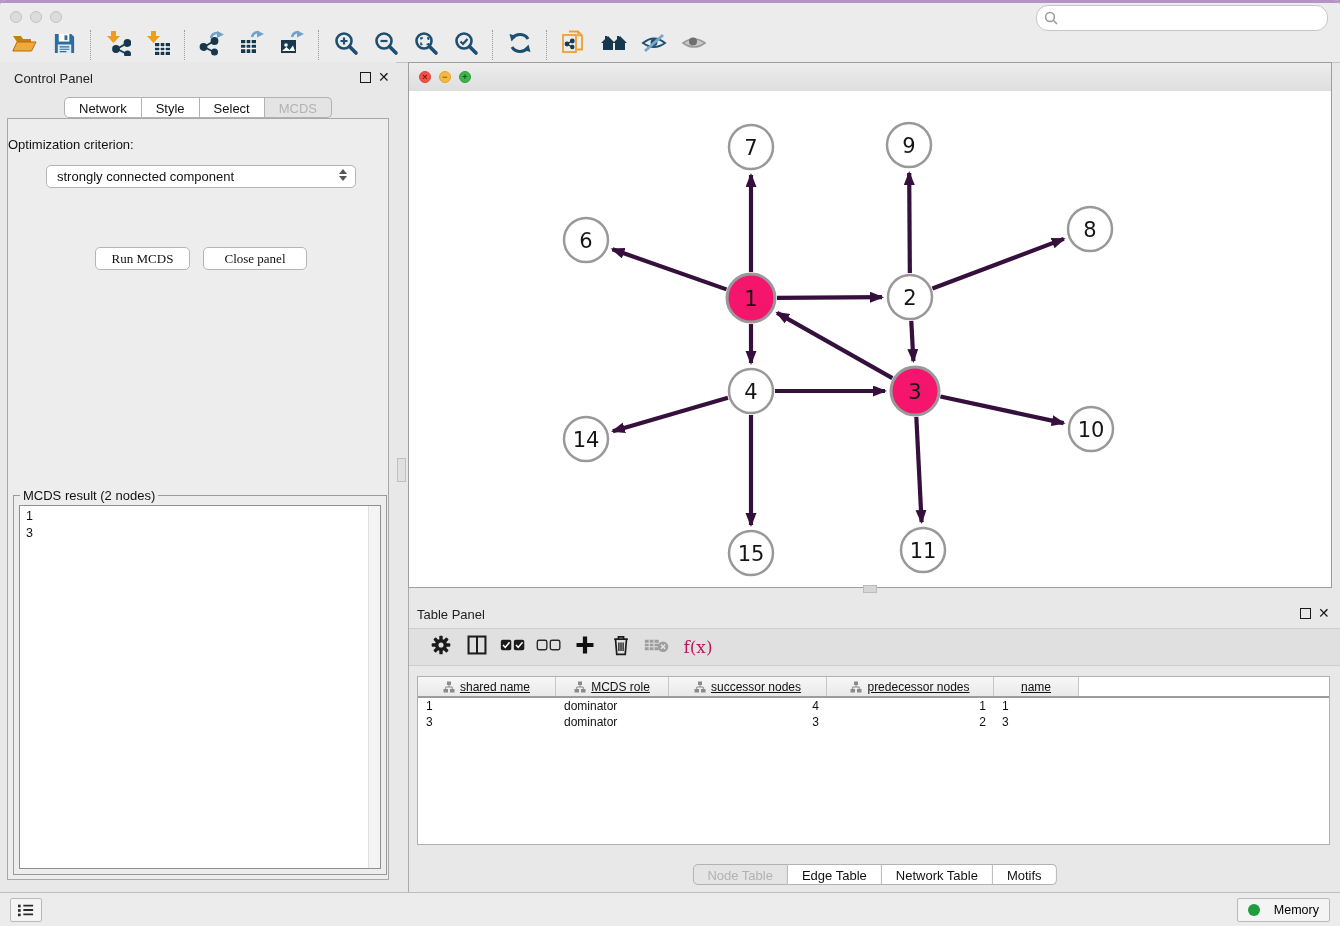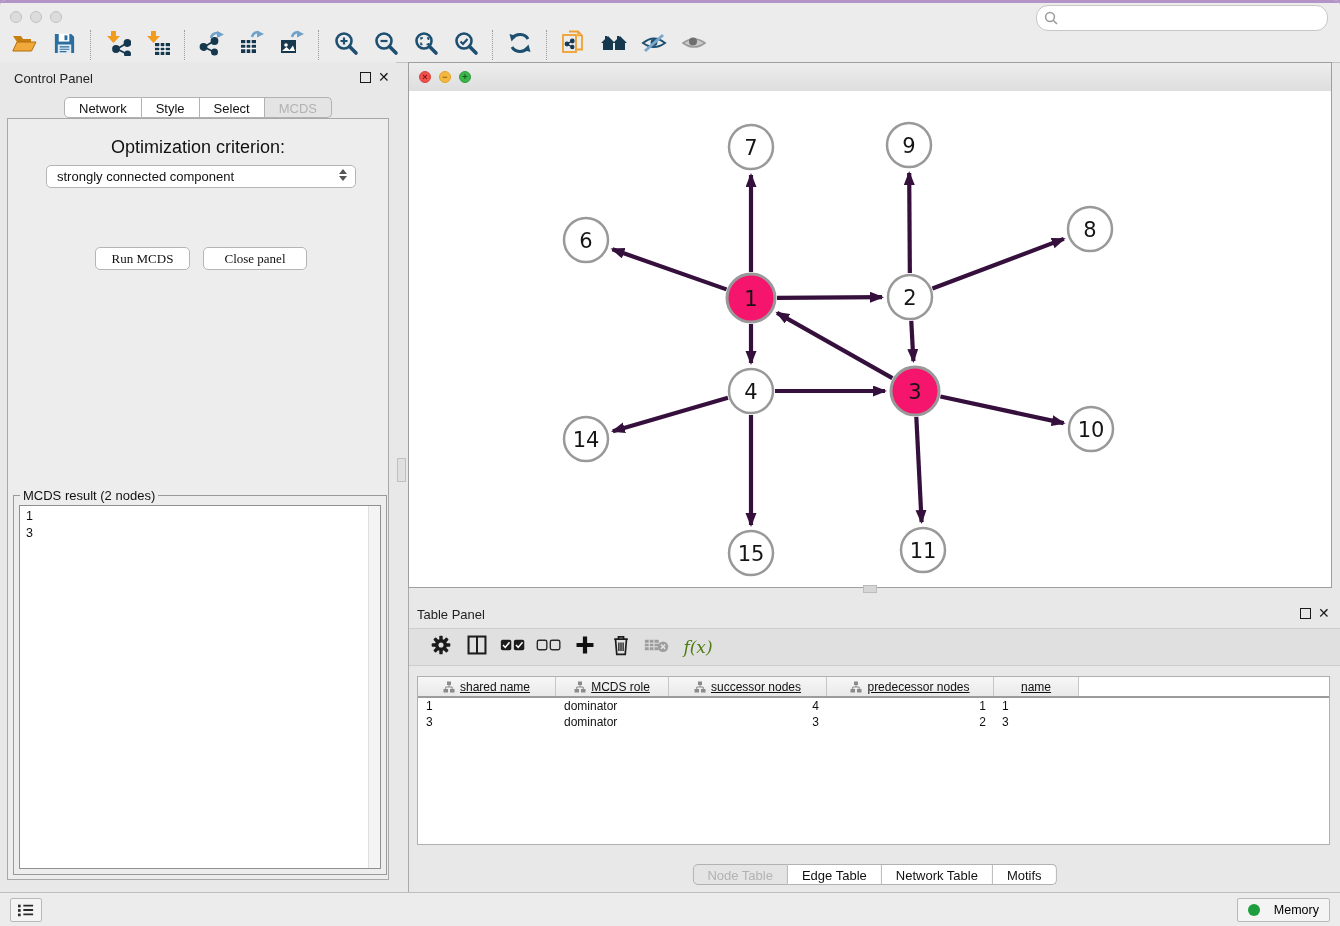--- a/index.html
+++ b/index.html
@@ -34,21 +34,21 @@
   .ph-close{position:absolute;top:7px;font-size:14px;font-weight:bold;color:#1a1a1a;}
   .tabs-row{position:absolute;display:flex;}
   .tab{height:21px;line-height:21px;padding:0 14px;font-size:13px;background:#fff;color:#111;
       border:1px solid #b2b2b2;border-left:none;box-sizing:border-box;}
   .tab:first-child{border-left:1px solid #b2b2b2;border-radius:5px 0 0 5px;}
   .tab:last-child{border-radius:0 5px 5px 0;}
   .tab.active{background:#e4e4e4;color:#b2b2b2;}
   #cp-tabs{left:50%;transform:translateX(-50%);top:35px;}
   #cp-content{position:absolute;left:7px;top:56px;width:382px;height:762px;background:#ededed;
       border:1px solid #a8a8a8;box-sizing:border-box;}
-  #opt-label{position:absolute;left:0;right:0;top:18px;text-align:center;font-size:18px;color:#111;}
+  #opt-label{position:absolute;left:0;right:0;top:18px;font-size:13px;color:#111;}
   #opt-select{position:absolute;left:38px;top:46px;width:310px;height:23px;background:#fff;
       border:1px solid #b5b5b5;border-radius:5px;font-size:13px;display:flex;align-items:center;
       padding:0 10px;box-sizing:border-box;color:#111;}
   #opt-select .stepper{position:absolute;right:8px;top:3px;display:flex;flex-direction:column;gap:2px;}
   .tri-up{width:0;height:0;border-left:4px solid transparent;border-right:4px solid transparent;
       border-bottom:5px solid #555;}
   .tri-down{width:0;height:0;border-left:4px solid transparent;border-right:4px solid transparent;
       border-top:5px solid #555;}
   .mac-btn{position:absolute;top:128px;height:23px;background:#fff;border:1px solid #b5b5b5;
       border-radius:5px;font-size:13px;color:#111;display:flex;align-items:center;justify-content:center;
@@ -78,21 +78,21 @@
   .nw-light{position:absolute;top:8px;width:12px;height:12px;border-radius:50%;box-sizing:border-box;
       font-size:9px;line-height:11px;text-align:center;font-weight:bold;}
   #nw-canvas{position:absolute;left:0;top:28px;width:922px;height:496px;background:#fff;}
   #graph-svg{width:100%;height:100%;}
 
   
   #table-panel{position:absolute;left:409px;top:598px;width:931px;height:288px;background:#e8e8e8;}
   #tp-toolbar{position:absolute;left:0;top:30px;width:100%;height:38px;background:#e0e0e0;
       border-top:1px solid #cdcdcd;border-bottom:1px solid #cdcdcd;display:flex;align-items:center;padding-left:14px;box-sizing:border-box;}
   .tp-btn{width:36px;height:32px;display:flex;align-items:center;justify-content:center;flex:0 0 auto;}
-  #fx-label{font-family:"DejaVu Serif",serif;font-style:italic;font-size:17px;color:#4d7c0f;}
+  #fx-label{font-family:"DejaVu Serif",serif;font-size:17px;color:#be185d;}
   #data-table{position:absolute;left:8px;top:78px;width:913px;height:169px;background:#fff;
       border:1px solid #b0b0b0;box-sizing:border-box;overflow:hidden;}
   #dt-header{display:flex;height:19px;border-bottom:2px solid #9c9c9c;box-sizing:content-box;}
   .th{background:linear-gradient(#f7f7f7,#e9e9e9);border-right:1px solid #c6c6c6;box-sizing:border-box;
       font-size:12px;color:#111;display:flex;align-items:center;justify-content:center;gap:5px;text-decoration:underline;}
   .tr{display:flex;height:16px;}
   .td{font-size:12px;color:#111;box-sizing:border-box;padding:1px 8px 0 8px;overflow:hidden;white-space:nowrap;}
   #tp-tabs{left:50%;transform:translateX(-50%);top:266px;}
 
   

